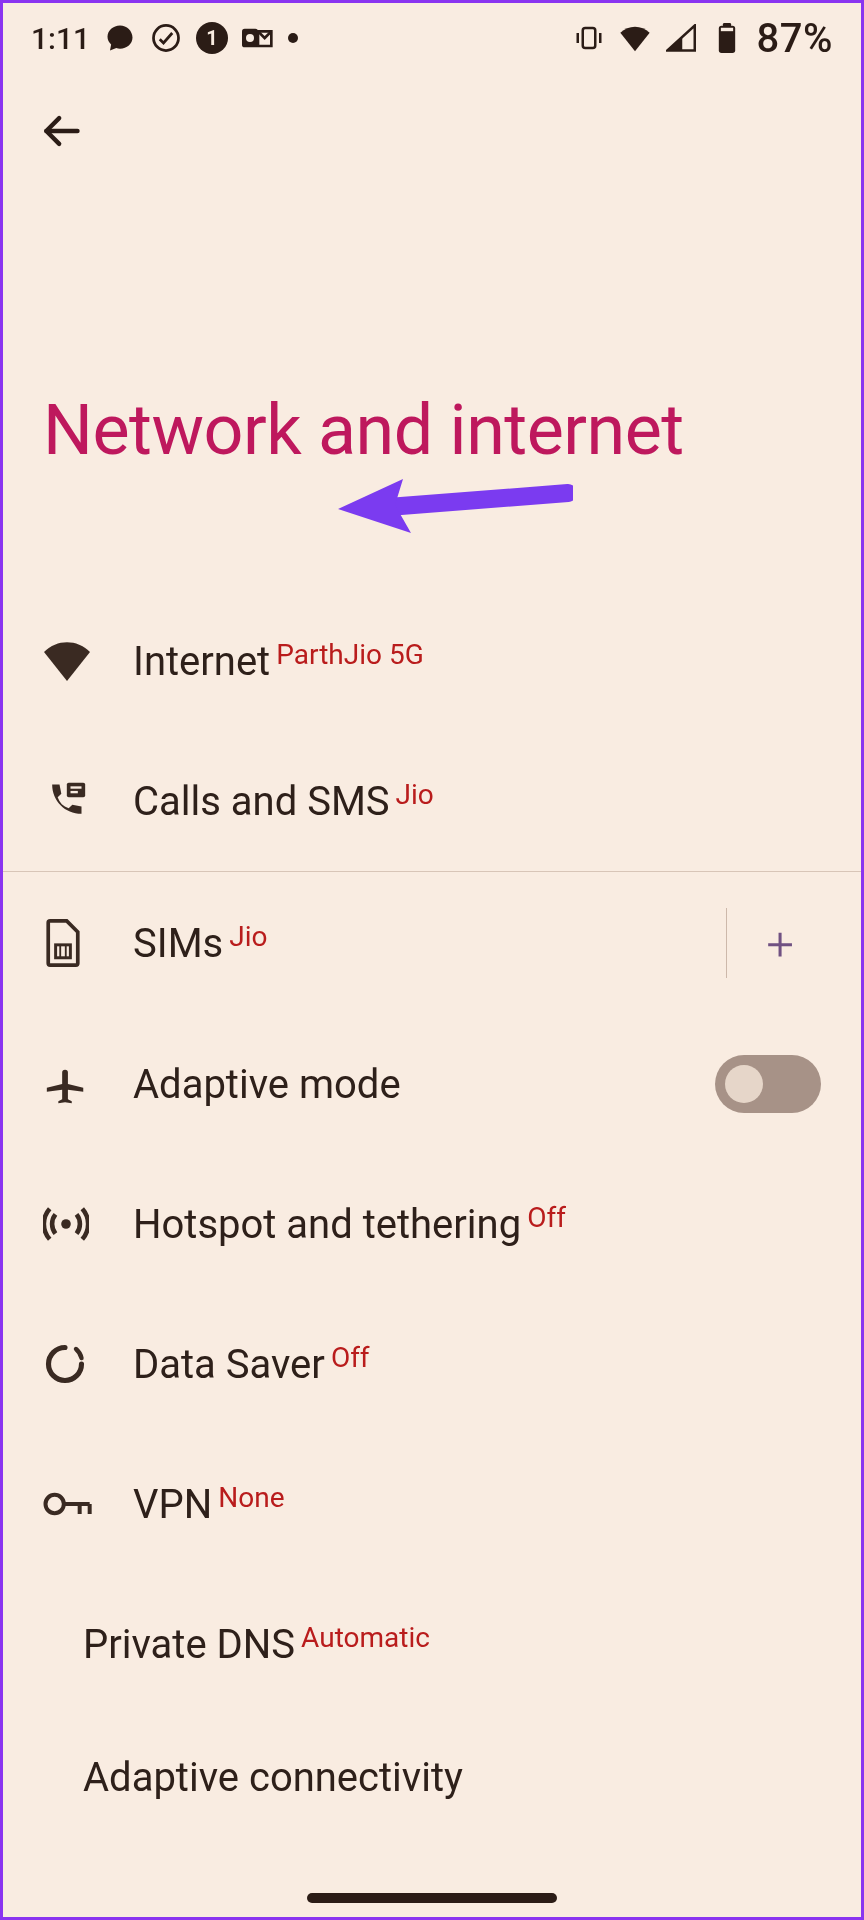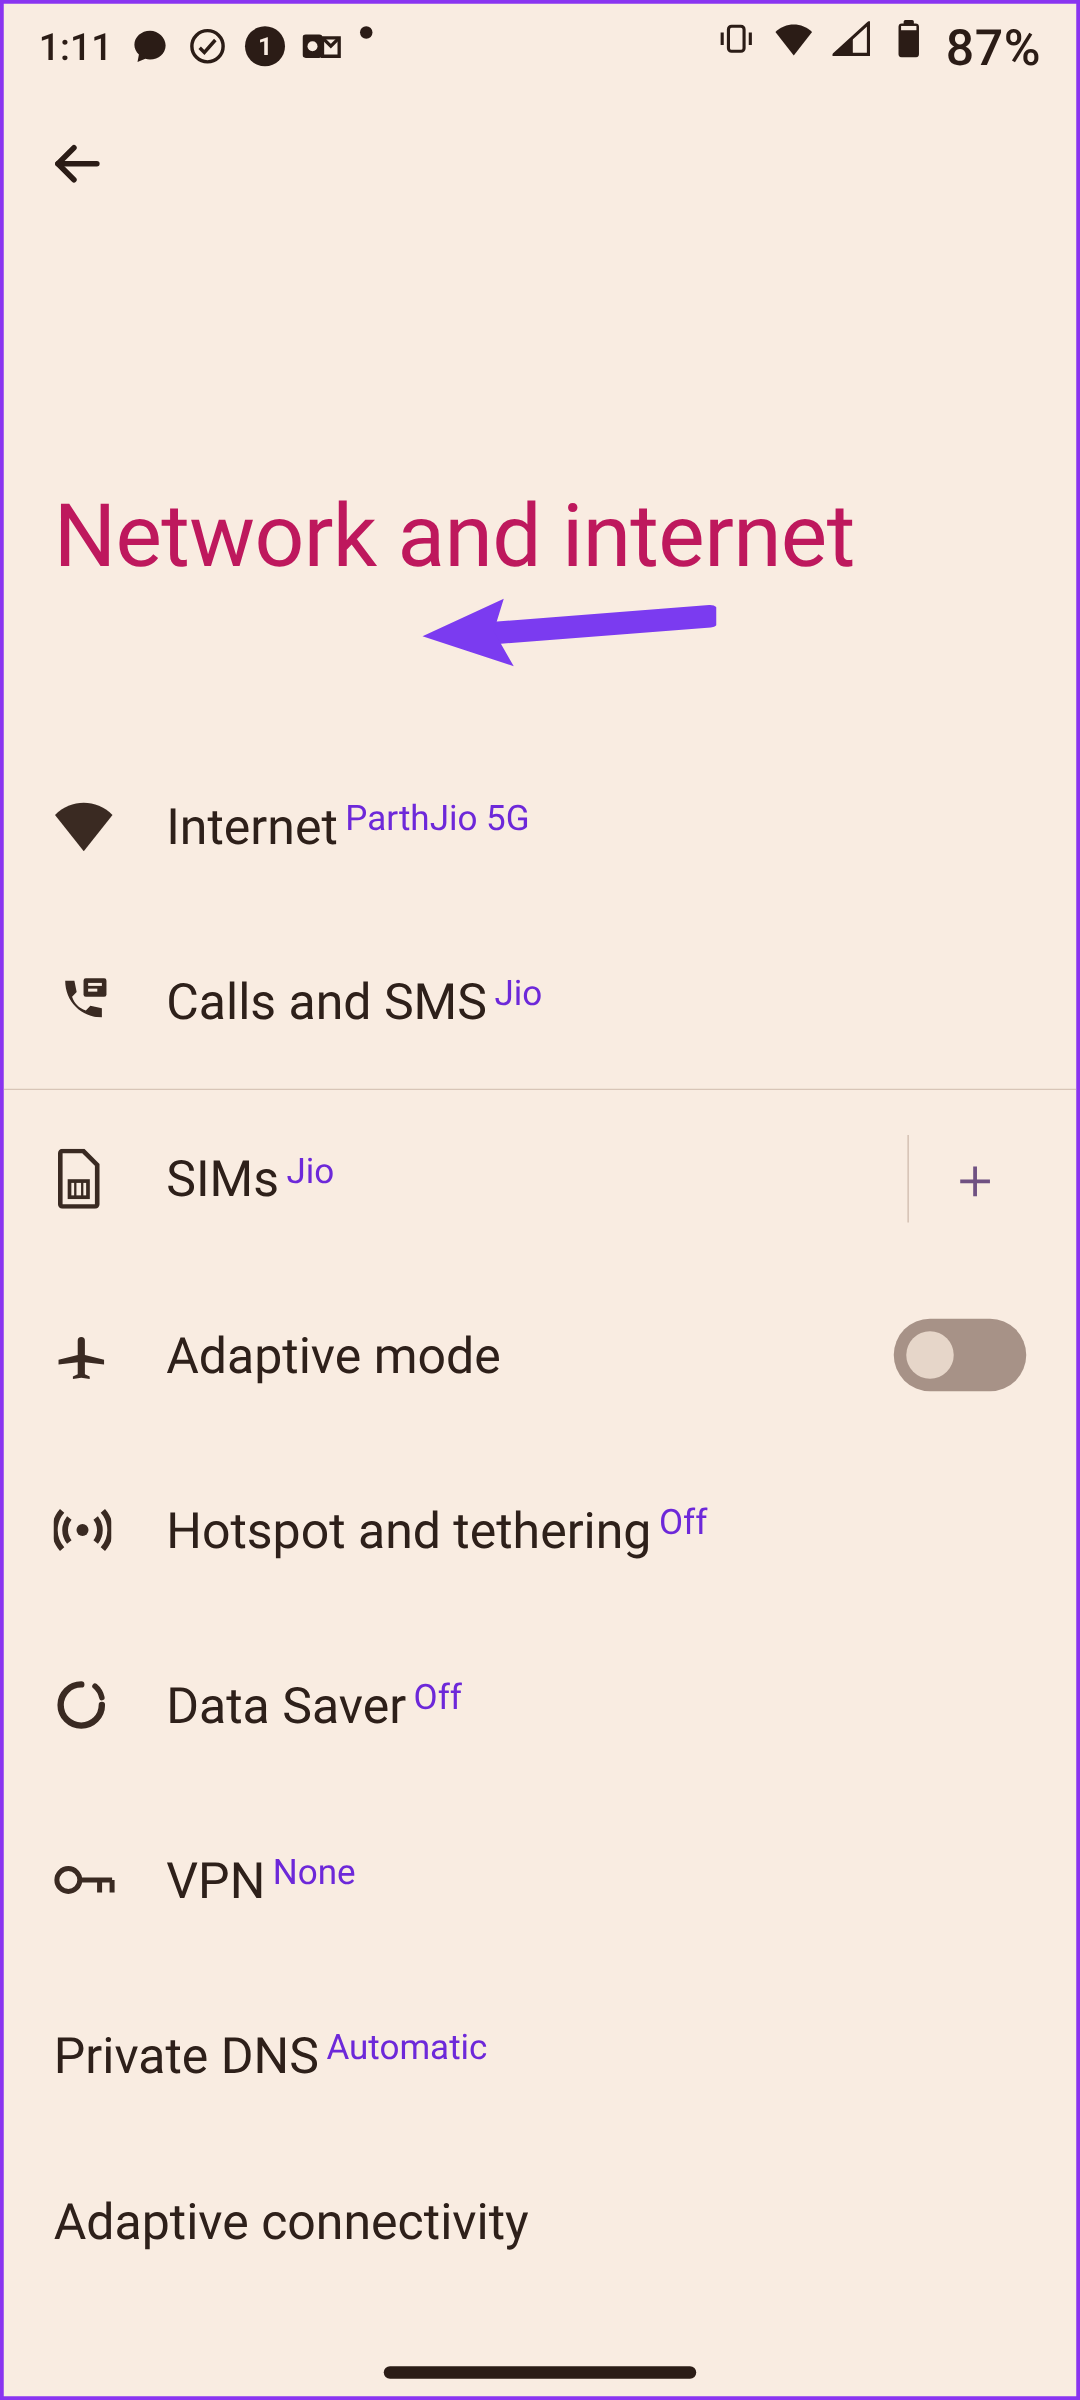--- a/index.html
+++ b/index.html
@@ -16,21 +16,21 @@
   .status-bar {
     height: 70px;
     display: flex;
     align-items: center;
     justify-content: space-between;
     padding: 0 28px;
     font-size: 30px;
     font-weight: 500;
     color: #2b1c16;
   }
-  .status-left, .status-right { display: flex; gap: 14px; }
+  .status-left, .status-right { display: flex; align-items: center; gap: 14px; }
   .status-left .ico, .status-right .ico {
     width: 32px; height: 32px; display: flex; align-items: center; justify-content: center;
   }
   .badge-circle {
     width: 32px; height: 32px; border-radius: 50%;
     background: #2b1c16; color: #f9ece1;
     display: flex; align-items: center; justify-content: center;
     font-size: 20px; font-weight: 700;
   }
   .dot-small {
@@ -66,21 +66,21 @@
     cursor: pointer;
     position: relative;
   }
   .item .icon-slot {
     width: 90px;
     display: flex; align-items: center; justify-content: flex-start;
     flex-shrink: 0;
   }
   .item .text-slot { flex: 1; display: flex; flex-direction: row; gap: 6px; }
   .item .title { font-size: 40px; color: #2e201a; }
-  .item .subtitle { font-size: 28px; color: #6d28d9; }
+  .item .subtitle { font-size: 28px; color: #b91c1c; }
   .item .tail-slot { display: flex; align-items: center; gap: 12px; }
 
   .divider { height: 1px; background: #d8c5b7; width: 100%; }
 
   .plus-btn {
     font-size: 46px; color: #705182; font-weight: 300;
     padding: 0 18px;
   }
   .vsep { width: 1px; height: 70px; background: #cdb8aa; }
 
@@ -90,21 +90,21 @@
     background: #a79287;
     position: relative;
   }
   .toggle .knob {
     position: absolute; top: 10px; left: 10px;
     width: 38px; height: 38px; border-radius: 50%;
     background: #e6d6c9;
   }
 
   
-  .item.noicon { padding-left: 40px; }
+  .item.noicon { padding-left: 40px; margin-left: 40px; }
 
   
   .nav-bar {
     position: absolute;
     bottom: 14px; left: 50%; transform: translateX(-50%);
     width: 250px; height: 10px; border-radius: 10px;
     background: #2b1c16;
   }
 
   

